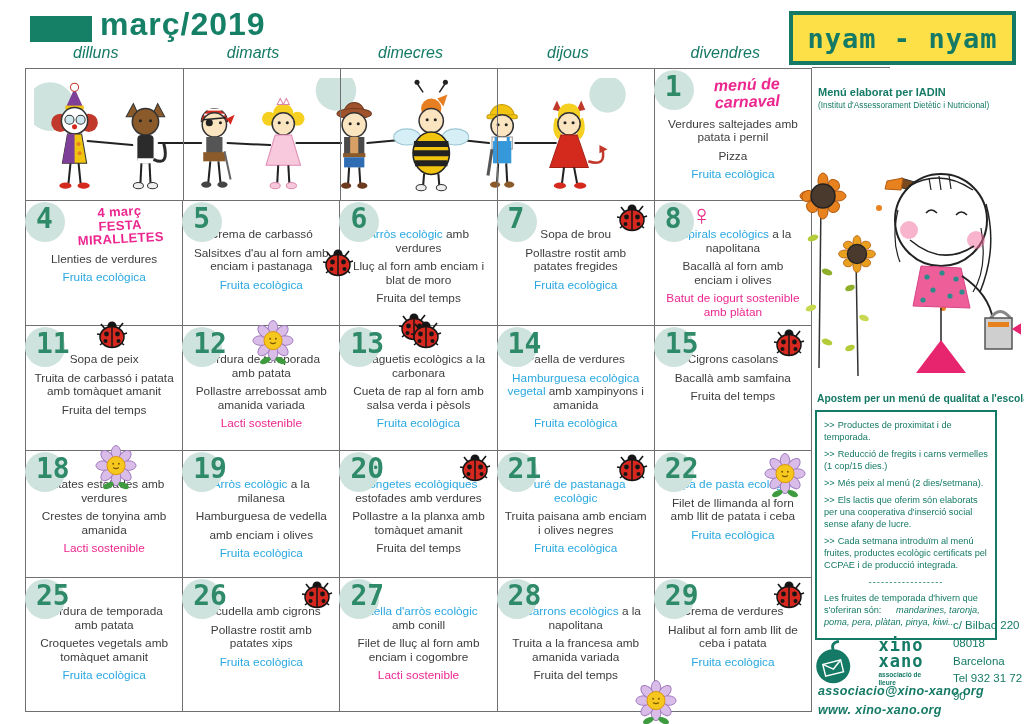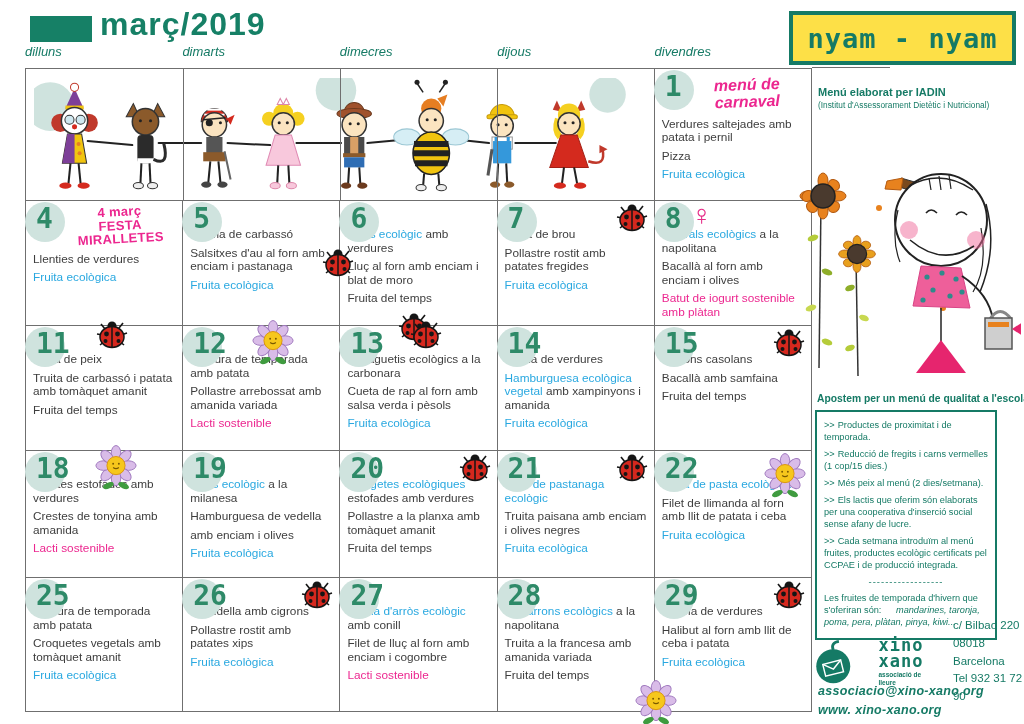--- a/index.html
+++ b/index.html
@@ -5,39 +5,39 @@
   * { box-sizing: border-box; margin: 0; padding: 0; }
   html,body { background:#fff; }
   .page { position:relative; width:1024px; height:724px; background:#fff; overflow:hidden;
           font-family:"Liberation Sans", sans-serif; color:#3d3d3d; }
 
   
   .month-block { position:absolute; left:30px; top:16px; width:62px; height:26px; background:#168066; }
   .month-title { position:absolute; left:100px; top:6px; font-family:Liberation Sans, sans-serif;
                  font-weight:bold; font-size:32px; color:#168066; letter-spacing:1px; }
   .weekdays { position:absolute; left:25px; top:44px; width:787px; display:grid; grid-template-columns:repeat(5,1fr); }
-  .weekday { text-align:left; padding-right:16px; font-style:italic; font-size:13px; color:#157a65; }
+  .weekday { text-align:center; padding-right:16px; font-style:italic; font-size:16px; color:#157a65; }
   .hdr-ext { position:absolute; left:812px; top:67px; width:78px; height:1px; background:#6f6f6f; }
 
   
   .grid { position:absolute; left:25px; top:68px; width:787px; display:grid;
           grid-template-columns:repeat(5,1fr); grid-template-rows:132px 125px 125px 127px 134px;
           border-top:1px solid #6f6f6f; border-left:1px solid #6f6f6f; }
   .cell { position:relative; border-right:1px solid #6f6f6f; border-bottom:1px solid #6f6f6f; background:#fff; }
   .illus { overflow:hidden; }
   .illus svg { position:absolute; left:8px; bottom:2px; }
   .vline { position:absolute; top:0; bottom:0; width:1px; background:#6f6f6f; }
 
   .num { position:absolute; top:4px; left:10px; font-family:"DejaVu Sans Mono", monospace;
          font-weight:bold; font-size:28px; line-height:1; color:#2e8a68; z-index:2; }
   .num::before { content:''; position:absolute; left:-11px; top:-3px; width:40px; height:40px;
                  background:#cfe3de; border-radius:50%; z-index:-1; }
   .fem { position:absolute; top:0; left:36px; font-size:29px; font-weight:bold; color:#e62b87; z-index:2; line-height:1; }
 
-  .content { padding:27px 7px 3px; }
+  .content { padding:27px 7px 3px; text-align:center; }
   .content.has-special { padding-top:3px; }
   .mline { font-size:11.8px; line-height:1.15; margin-bottom:5px; }
   .c-black { color:#3d3d3d; }
   .c-blue  { color:#29a8e0; }
   .c-pink  { color:#ec268f; }
 
   .special { position:relative; z-index:2; text-align:center; }
   .special.carnaval { margin:8px 2px 4px 30px; font-style:italic; font-weight:bold;
                       font-size:16px; line-height:1.05; color:#ec268f; transform:rotate(-2deg); }
   .special.festa { margin:4px 2px 4px 34px; font-weight:bold; font-size:13px; line-height:1.05;

